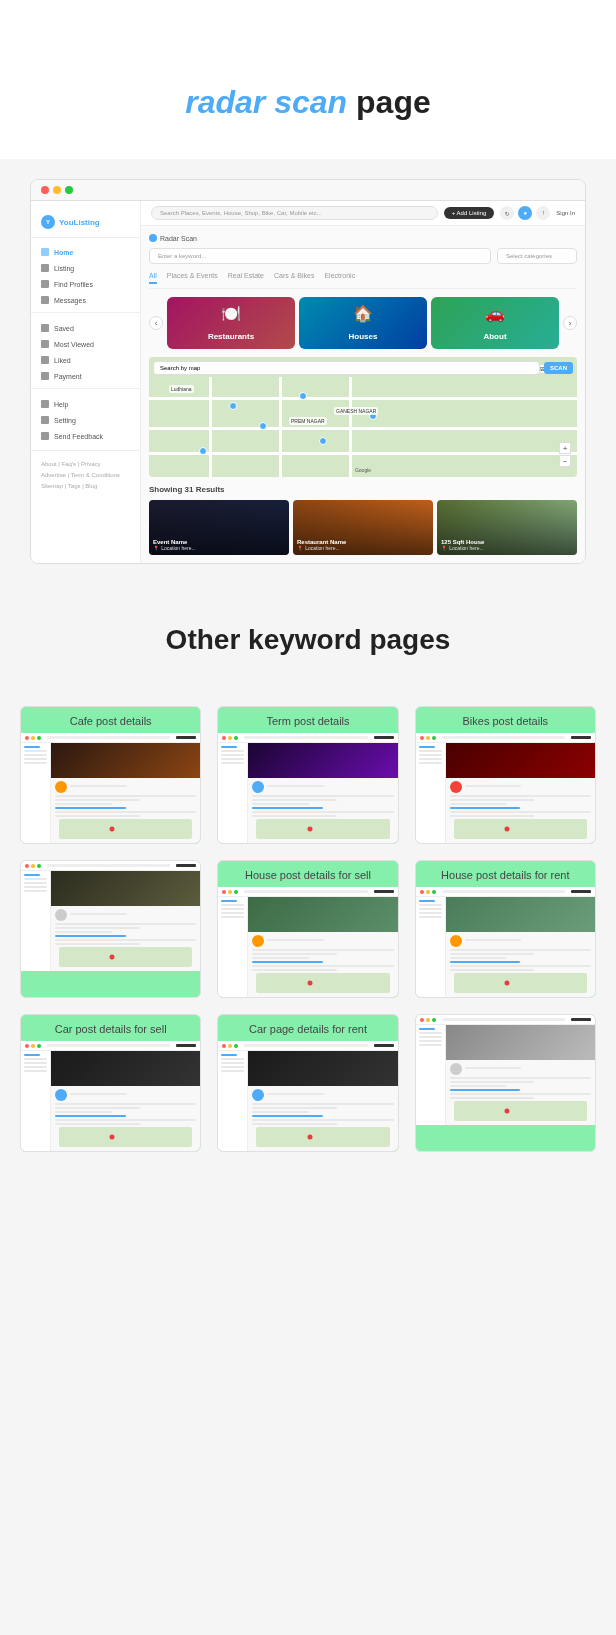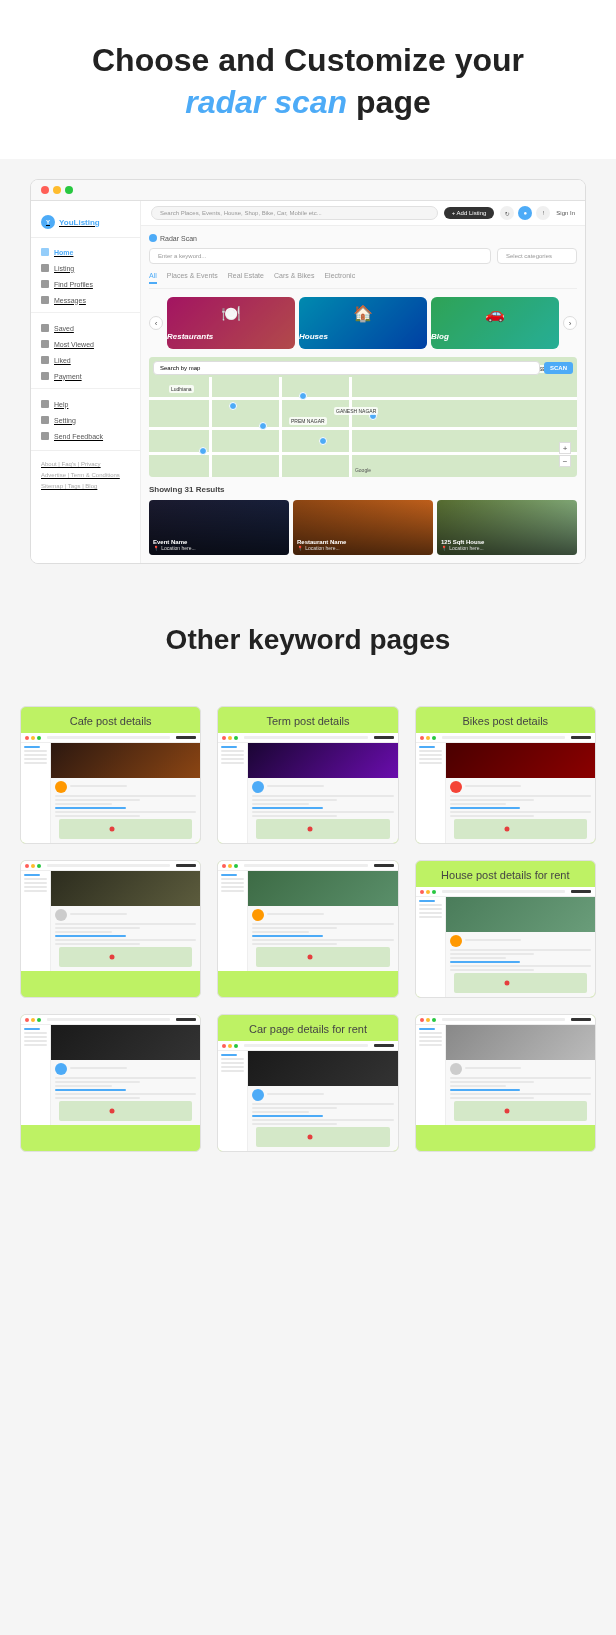--- a/index.html
+++ b/index.html
@@ -62,21 +62,20 @@
       font-size: 7px;
     }
 
     
     .app-sidebar {
       width: 110px;
       min-width: 110px;
       background: #fff;
       border-right: 1px solid #eee;
       padding: 8px 0;
-      text-decoration: underline;
     }
     .sidebar-logo {
       display: flex;
       align-items: center;
       gap: 4px;
       padding: 6px 10px 8px;
       font-size: 8px;
       font-weight: 700;
       color: #4dabf7;
       border-bottom: 1px solid #eee;
@@ -462,21 +461,21 @@
 
     
     .listing-grid {
       display: grid;
       grid-template-columns: repeat(3, 1fr);
       gap: 16px;
       padding: 0 20px;
       margin-bottom: 30px;
     }
     .listing-card {
-      background: #bef264;
+      background: #86efac;
       border: 1px solid #e0e0e0;
       border-radius: 6px;
       overflow: hidden;
     }
     .listing-card-label {
       font-size: 11px;
       color: #444;
       text-align: center;
       padding: 8px 4px 6px;
       font-weight: 500;
@@ -590,33 +589,33 @@
       display: flex;
       align-items: center;
       margin-bottom: 2px;
     }
 
     
     .text-overlay {
       position: absolute;
       bottom: 8px;
       left: 0; right: 0;
+      text-align: center;
       color: #fff;
       font-size: 8px;
       font-weight: 700;
       z-index: 2;
-      font-style: italic;
     }
   </style>
 </head>
 <body>
 
 <div class="hero-section">
   <h1 class="hero-title">
-    <span>Choose and Customize your</span><br>
+    <br>
     <span class="highlight">radar scan</span>
     <span> </span><span>page</span>
   </h1>
 </div>
 
 <div class="preview-card">
   <div class="mini-browser-bar">
     <div class="browser-dots">
       <div class="browser-dot dot-red"></div>
       <div class="browser-dot dot-yellow"></div>
@@ -730,21 +729,21 @@
             <div class="carousel-item ci-houses">
               <div class="carousel-item-bg"></div>
               <div class="carousel-item-overlay"></div>
               <div class="carousel-mini-img">🏠</div>
               <div class="text-overlay">Houses</div>
             </div>
             <div class="carousel-item ci-cars">
               <div class="carousel-item-bg"></div>
               <div class="carousel-item-overlay"></div>
               <div class="carousel-mini-img">🚗</div>
-              <div class="text-overlay">Blog</div>
+              <div class="text-overlay">About</div>
             </div>
           </div>
           <div class="carousel-btn">›</div>
         </div>
 
         <div class="map-area">
           <div class="map-bg"></div>
 
           <div class="map-road-h" style="top:40px;"></div>
           <div class="map-road-h" style="top:70px;"></div>
@@ -985,20 +984,21 @@
                   <div class="mini-map-pin"></div>
                 </div>
             </div>
           </div>
         </div>
       </div>
     </div>
   </div>
 
   <div class="listing-card">
+    <div class="listing-card-label">House post details for sell</div>
     <div class="listing-card-preview">
       <div class="mini-preview">
         <div class="mini-topbar">
             <div class="mini-dot r"></div>
             <div class="mini-dot y"></div>
             <div class="mini-dot g"></div>
             <div style="flex:1;height:3px;background:#eee;border-radius:1px;margin-left:4px;"></div>
             <div style="width:20px;height:3px;background:#333;border-radius:1px;margin-left:4px;"></div>
           </div>
         <div class="mini-layout">
@@ -1068,20 +1068,21 @@
                   <div class="mini-map-pin"></div>
                 </div>
             </div>
           </div>
         </div>
       </div>
     </div>
   </div>
 
   <div class="listing-card">
+    <div class="listing-card-label">Car post details for sell</div>
     <div class="listing-card-preview">
       <div class="mini-preview">
         <div class="mini-topbar">
             <div class="mini-dot r"></div>
             <div class="mini-dot y"></div>
             <div class="mini-dot g"></div>
             <div style="flex:1;height:3px;background:#eee;border-radius:1px;margin-left:4px;"></div>
             <div style="width:20px;height:3px;background:#333;border-radius:1px;margin-left:4px;"></div>
           </div>
         <div class="mini-layout">

